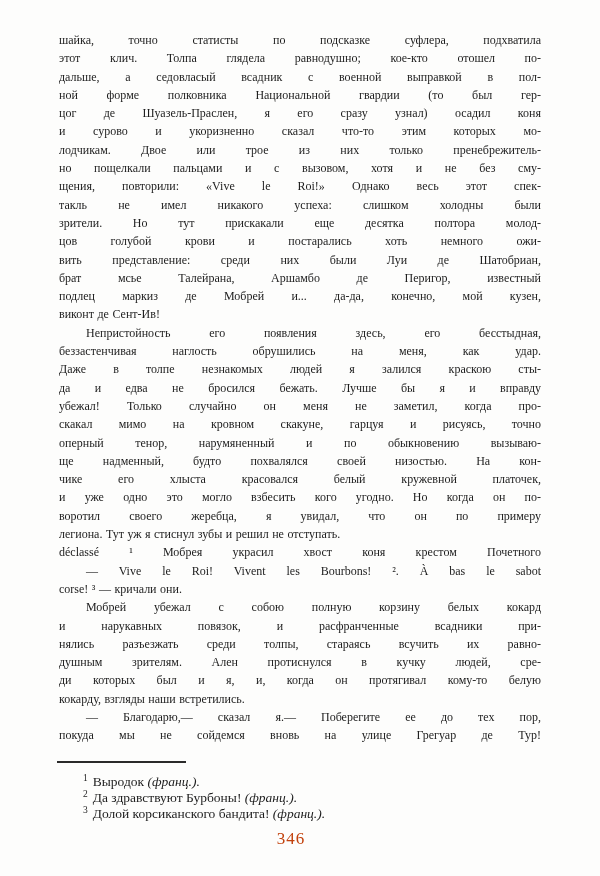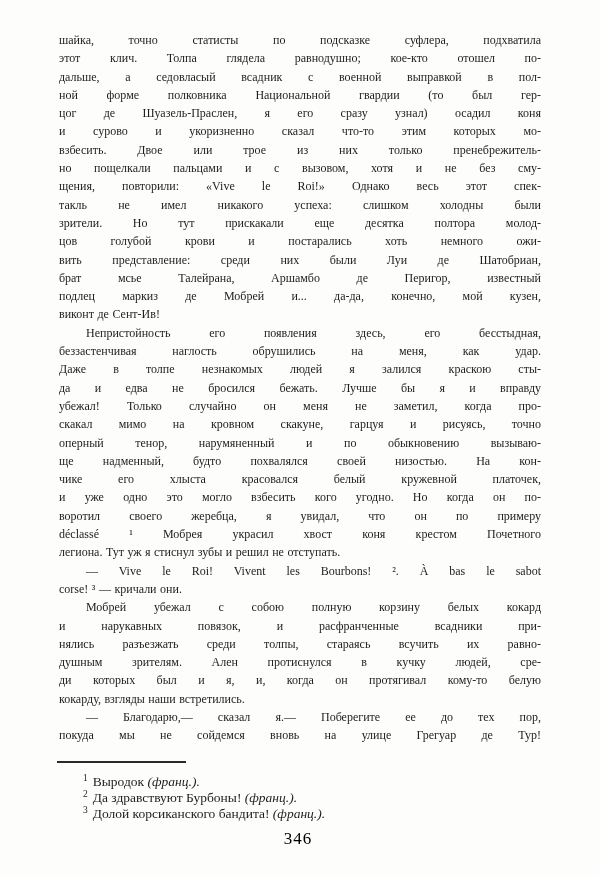--- a/index.html
+++ b/index.html
@@ -58,42 +58,42 @@
   .footnote { text-indent: 24px; }
   .fn-marker {
     font-size: 9.5px;
     vertical-align: super;
     line-height: 0;
     margin-right: 5px;
   }
   .fn-lang { font-style: italic; }
   .page-number {
     position: absolute;
-    left: 8px;
+    left: 1px;
     top: 829px;
     width: 580px;
     text-align: center;
     font-size: 17px;
     letter-spacing: 1px;
-    color: #000000;
+    color: #c2410c;
   }
 </style>
 </head>
 <body>
 
 <div class="page">
   <div class="text-block">
       <div class="paragraph">
         <div class="line">шайка, точно статисты по подсказке суфлера, подхватила</div>
         <div class="line">этот клич. Толпа глядела равнодушно; кое-кто отошел по-</div>
         <div class="line">дальше, а седовласый всадник с военной выправкой в пол-</div>
         <div class="line">ной форме полковника Национальной гвардии (то был гер-</div>
         <div class="line">цог де Шуазель-Праслен, я его сразу узнал) осадил коня</div>
         <div class="line">и сурово и укоризненно сказал что-то этим которых мо-</div>
-        <div class="line">взбесить. Двое или трое из них только пренебрежитель-</div>
+        <div class="line">лодчикам. Двое или трое из них только пренебрежитель-</div>
         <div class="line">но пощелкали пальцами и с вызовом, хотя и не без сму-</div>
         <div class="line">щения, повторили: «Vive le Roi!» Однако весь этот спек-</div>
         <div class="line">такль не имел никакого успеха: слишком холодны были</div>
         <div class="line">зрители. Но тут прискакали еще десятка полтора молод-</div>
         <div class="line">цов голубой крови и постарались хоть немного ожи-</div>
         <div class="line">вить представление: среди них были Луи де Шатобриан,</div>
         <div class="line">брат мсье Талейрана, Аршамбо де Перигор, известный</div>
         <div class="line">подлец маркиз де Мобрей и... да-да, конечно, мой кузен,</div>
         <div class="line unjustified">виконт де Сент-Ив!</div>
       </div>
@@ -102,22 +102,22 @@
         <div class="line">беззастенчивая наглость обрушились на меня, как удар.</div>
         <div class="line">Даже в толпе незнакомых людей я залился краскою сты-</div>
         <div class="line">да и едва не бросился бежать. Лучше бы я и вправду</div>
         <div class="line">убежал! Только случайно он меня не заметил, когда про-</div>
         <div class="line">скакал мимо на кровном скакуне, гарцуя и рисуясь, точно</div>
         <div class="line">оперный тенор, нарумяненный и по обыкновению вызываю-</div>
         <div class="line">ще надменный, будто похвалялся своей низостью. На кон-</div>
         <div class="line">чике его хлыста красовался белый кружевной платочек,</div>
         <div class="line">и уже одно это могло взбесить кого угодно. Но когда он по-</div>
         <div class="line">воротил своего жеребца, я увидал, что он по примеру</div>
+        <div class="line unjustified">легиона. Тут уж я стиснул зубы и решил не отступать.</div>
         <div class="line">déclassé ¹ Мобрея украсил хвост коня крестом Почетного</div>
-        <div class="line unjustified">легиона. Тут уж я стиснул зубы и решил не отступать.</div>
       </div>
       <div class="paragraph">
         <div class="line indent">— Vive le Roi! Vivent les Bourbons! ². À bas le sabot</div>
         <div class="line unjustified">corse! ³ — кричали они.</div>
       </div>
       <div class="paragraph">
         <div class="line indent">Мобрей убежал с собою полную корзину белых кокард</div>
         <div class="line">и нарукавных повязок, и расфранченные всадники при-</div>
         <div class="line">нялись разъезжать среди толпы, стараясь всучить их равно-</div>
         <div class="line">душным зрителям. Ален протиснулся в кучку людей, сре-</div>

